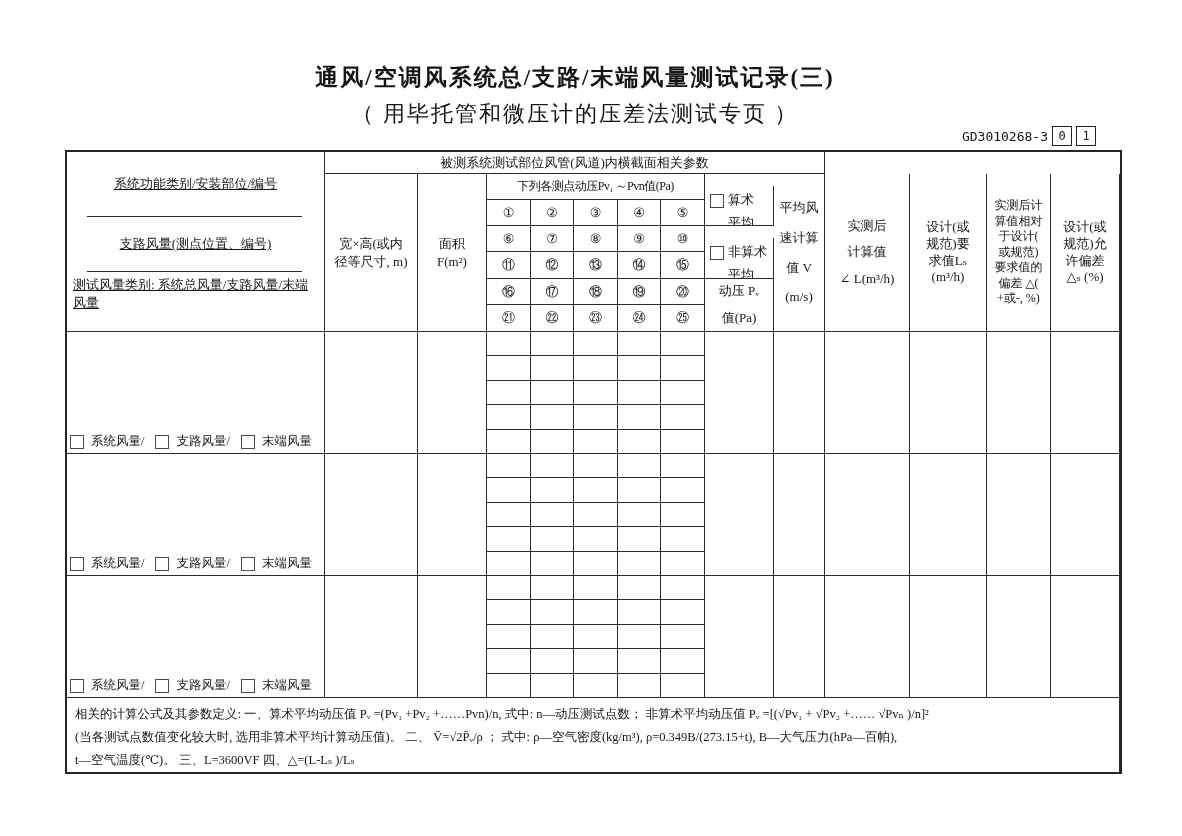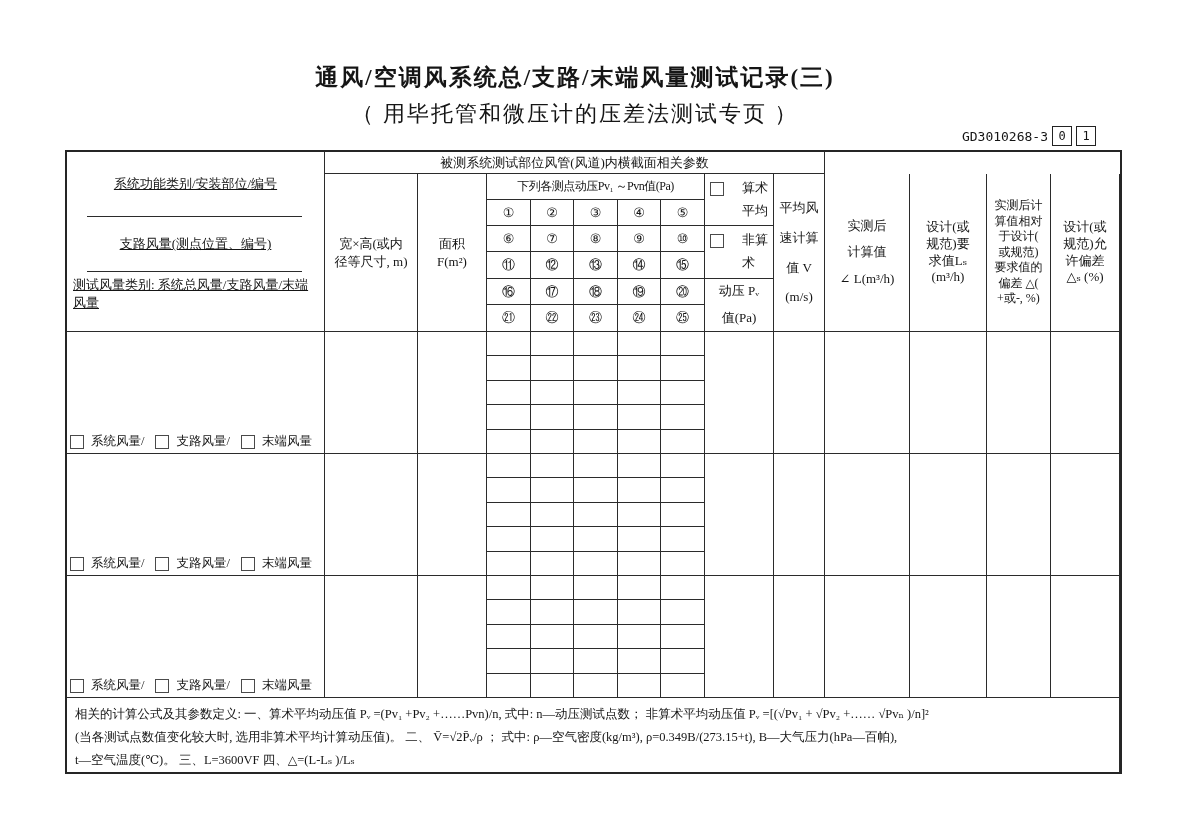--- a/index.html
+++ b/index.html
@@ -43,21 +43,21 @@
   .hdr-left .b1{height:64px;}
   .hdr-left .b2{height:54px;}
   .hdr-left .b3{flex:1;justify-content:flex-start;text-align:left;padding:4px 6px 0 6px;
     align-items:flex-start;}
   .hdr-left .sep{border-bottom:1px solid #2b2b2b;margin:0 22px 0 20px;height:0;}
 
   
   .cb{width:12px;height:12px;border:1px solid #4a4a4a;display:inline-block;
     background:#fff;flex:0 0 auto;}
   .optcell{justify-content:flex-start;text-align:left;padding:3px 2px 0 5px;
-    align-items:flex-start;gap:18px;}
+    align-items:flex-start;gap:4px;margin-top:12px;}
   .optcell .lbl{line-height:1.75;}
 
   
   .bodycell{background:#fff;}
   .flowcell{flex-direction:column;align-items:stretch;justify-content:flex-end;padding:0 0 3px 3px;}
   .flow-row{display:flex;align-items:center;font-size:12.5px;white-space:nowrap;}
   .flow-row .cb{margin-right:7px;}
   .flow-row .gap{width:11px;}
 
   

